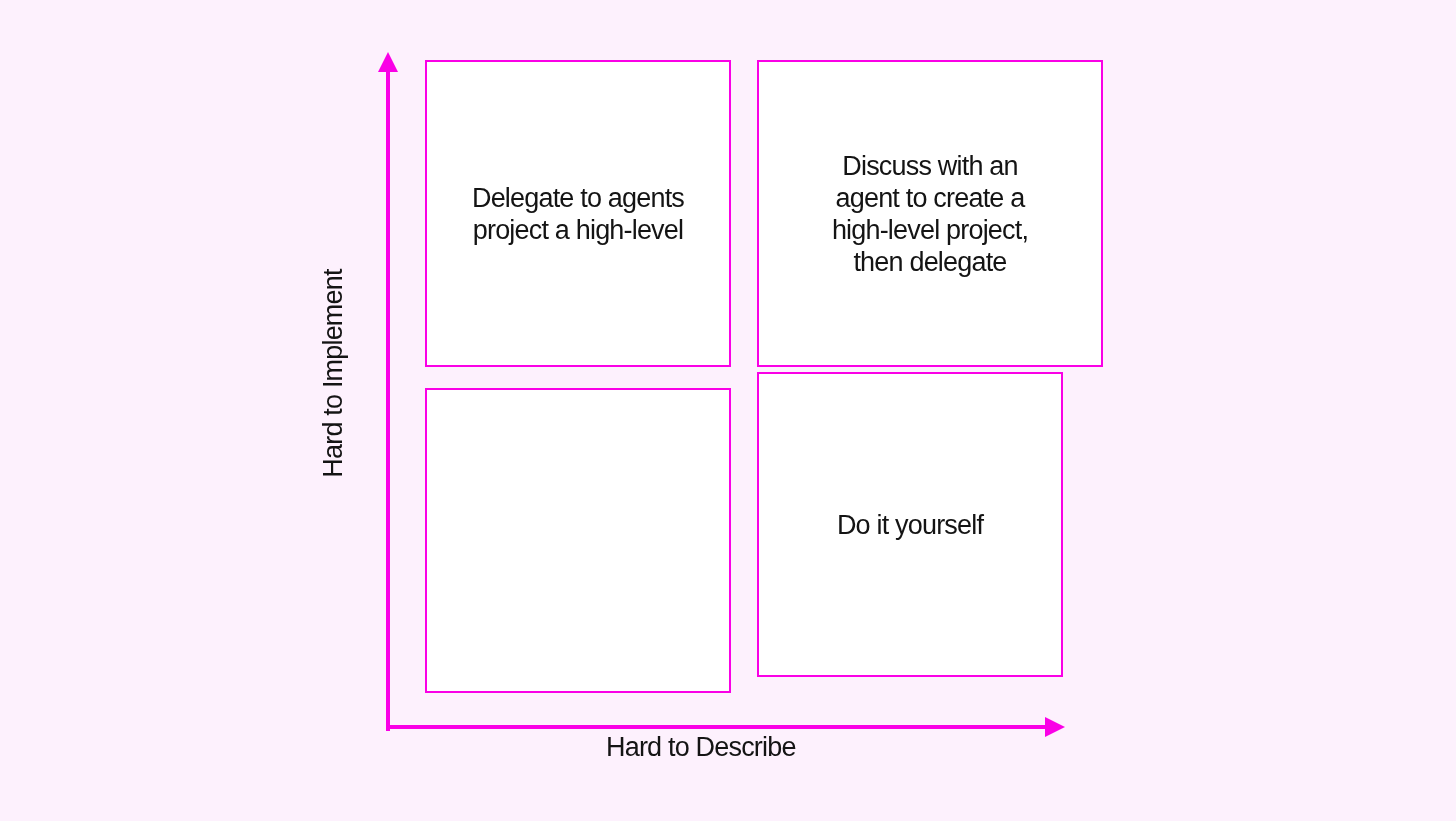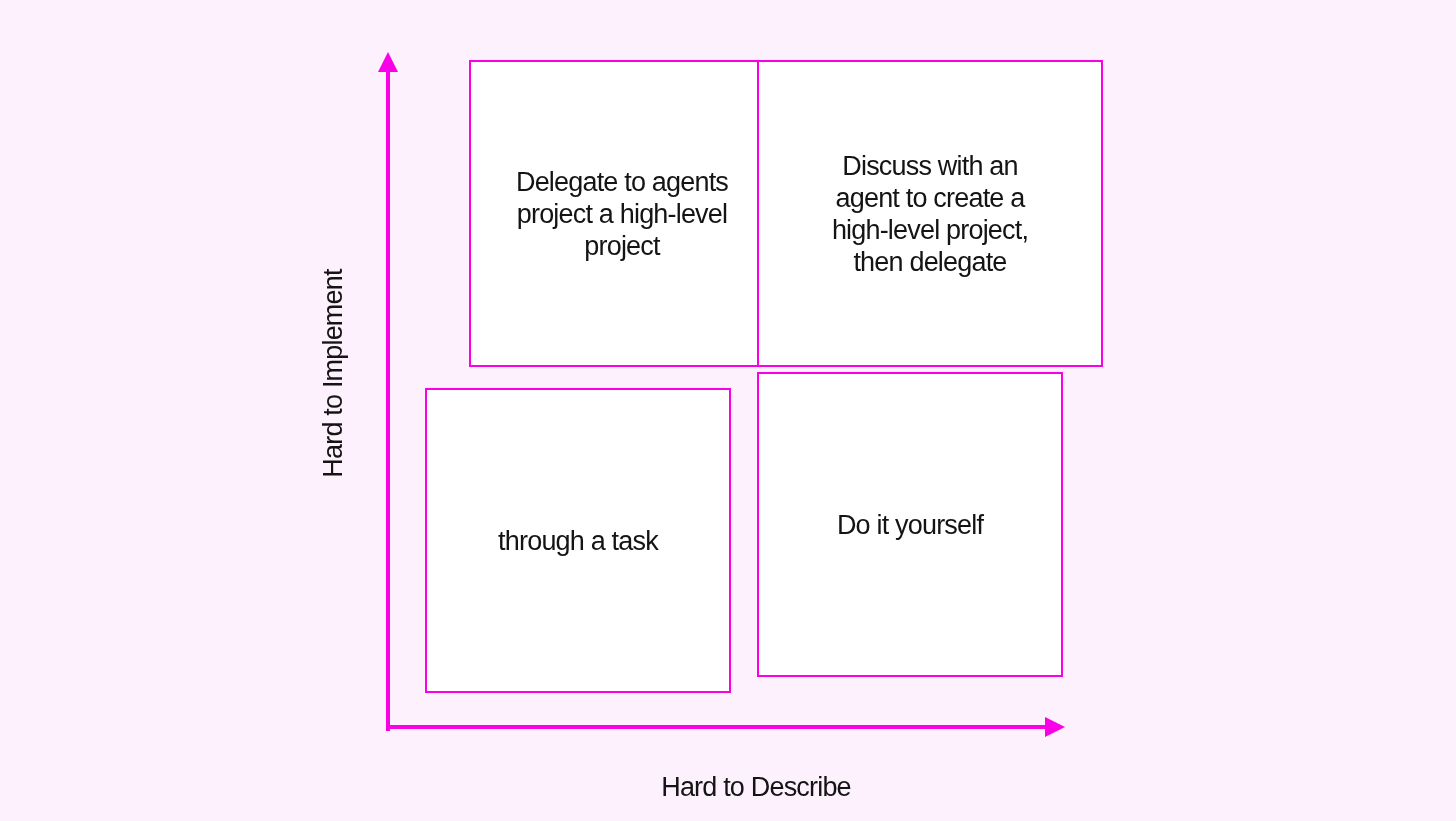--- a/index.html
+++ b/index.html
@@ -50,41 +50,40 @@
 
   
   .axis-label {
     position: absolute;
     font-size: 27px;
     letter-spacing: -0.03em;
     color: var(--text);
     white-space: nowrap;
   }
   .x-label {
-    left: 606px; top: 772px;
+    left: 606px; top: 732px;
     width: 300px;
-    text-align: center;
   }
   .y-label {
     left: 183px; top: 358px;
     width: 300px;
     text-align: center;
     transform: rotate(-90deg);
   }
 
   
   .box {
     position: absolute;
     background: var(--box-fill);
     border: 2px solid var(--accent-magenta);
     display: flex;
     align-items: center;
     justify-content: center;
   }
-  .box-tl { left: 425px; top: 60px;  width: 306px; height: 307px; margin-left: 44px; }
+  .box-tl { left: 425px; top: 60px;  width: 306px; height: 307px; }
   .box-tr { left: 757px; top: 60px;  width: 346px; height: 307px; }
   .box-bl { left: 425px; top: 388px; width: 306px; height: 305px; }
   .box-br { left: 757px; top: 372px; width: 306px; height: 305px; }
 
   .box-text {
     text-align: center;
     font-size: 27px;
     line-height: 32px;
     letter-spacing: -0.03em;
     color: var(--text);
@@ -101,36 +100,34 @@
   <div class="x-axis-line"></div>
   <div class="x-axis-arrow"></div>
 
   <div class="axis-label y-label">Hard to Implement</div>
   <div class="axis-label x-label">Hard to Describe</div>
 
   <div class="box box-tl">
     <div class="box-text">
       <div class="line">Delegate to agents</div>
       <div class="line">project a high-level</div>
-      <div class="line">project</div>
     </div>
   </div>
 
   <div class="box box-tr">
     <div class="box-text">
       <div class="line">Discuss with an</div>
       <div class="line">agent to create a</div>
       <div class="line">high-level project,</div>
       <div class="line">then delegate</div>
     </div>
   </div>
 
   <div class="box box-bl">
     <div class="box-text">
-      <div class="line">through a task</div>
     </div>
   </div>
 
   <div class="box box-br">
     <div class="box-text">
       <div class="line">Do it yourself</div>
     </div>
   </div>
 
 </div>

